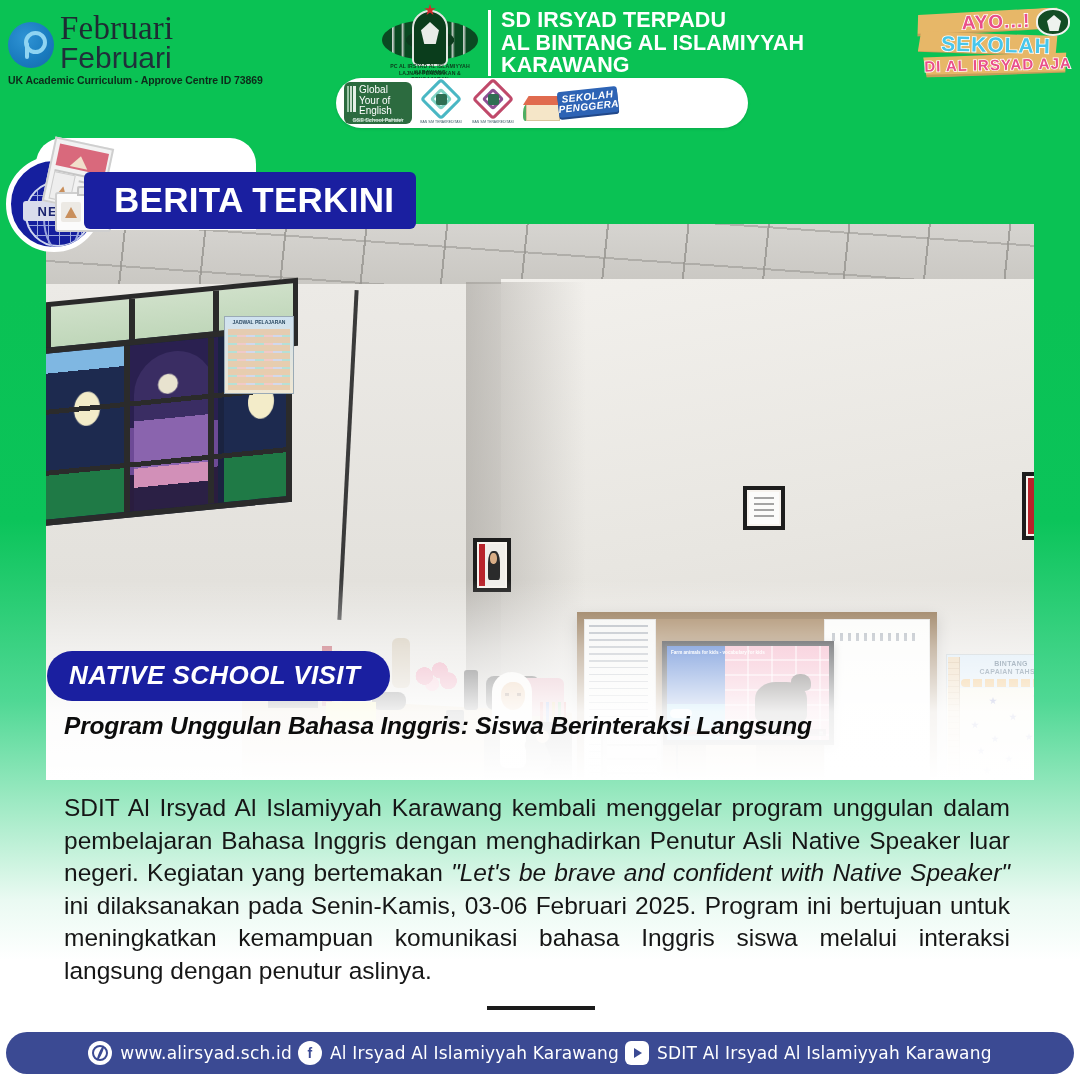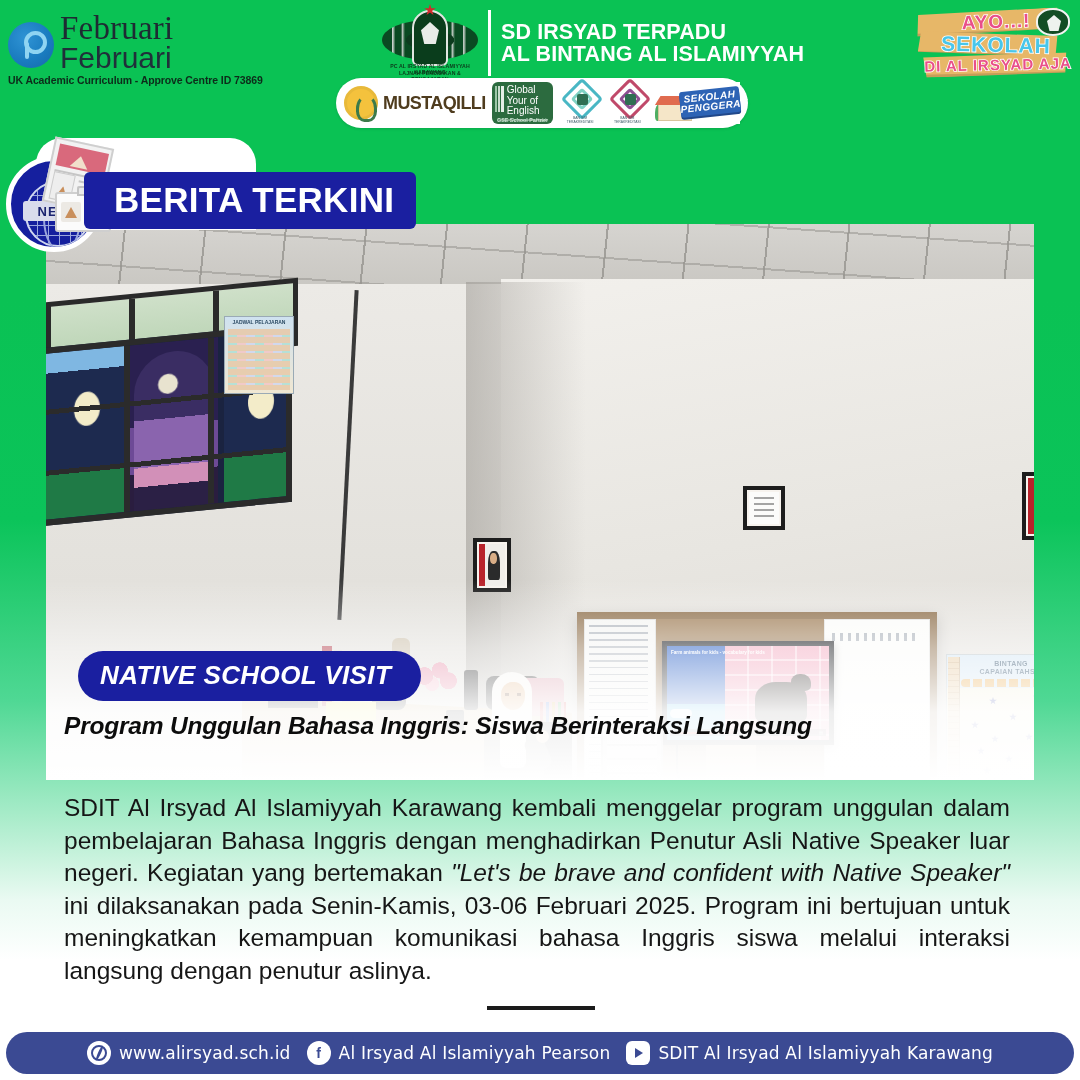--- a/index.html
+++ b/index.html
@@ -594,21 +594,21 @@
     background: #e3b88e; border-radius: 50%;
   }
   .photo-fade {
     position: absolute; left: 0; bottom: 0; width: 100%; height: 200px;
     background: linear-gradient(180deg, rgba(255,255,255,0) 0%,
       rgba(255,255,255,.55) 34%, rgba(255,255,255,.93) 66%, #ffffff 100%);
   }
 
   
   .native-pill {
-    position: absolute; left: 78px; top: 651px; z-index: 20;
+    position: absolute; left: 47px; top: 651px; z-index: 20;
     background: #1a1fa0; color: #ffffff;
     padding: 9px 30px 10px 22px; border-radius: 30px;
     font-size: 26px; font-weight: bold; font-style: italic;
     letter-spacing: .4px;
   }
   .headline {
     position: absolute; left: 64px; top: 711px; z-index: 20;
     width: 940px; color: #0c0c0c;
     font-size: 24.5px; font-weight: bold; font-style: italic;
     line-height: 30px; letter-spacing: -.2px;
@@ -623,21 +623,21 @@
   .divider {
     position: absolute; left: 487px; top: 1006px; z-index: 20;
     width: 108px; height: 4px; background: #1b1b1b;
   }
 
   
   .footer {
     position: absolute; left: 6px; top: 1032px;
     width: 1068px; height: 42px;
     background: #3b4a93; border-radius: 22px;
-    display: flex; align-items: center; justify-content: center; gap: 16px;
+    display: flex; align-items: center; justify-content: center; gap: 6px;
     z-index: 40;
   }
   .f-item { display: flex; align-items: center; gap: 8px; }
   .f-ico {
     width: 24px; height: 24px; border-radius: 50%;
     background: #ffffff; color: #3b4a93;
     display: flex; align-items: center; justify-content: center;
     font-size: 14px; font-weight: bold; flex: none;
   }
   .f-ico.ig { border-radius: 7px; }
@@ -687,38 +687,35 @@
         <div class="emb-wing"></div>
         <div class="emb-core"></div>
         <div class="emb-star"></div>
         <div class="emb-text1">PC AL IRSYAD AL ISLAMIYYAH KARAWANG</div>
         <div class="emb-text2">LAJNAH PENDIDIKAN &amp; PENGAJARAN</div>
       </div>
       <div class="school-divider"></div>
       <div class="school-names">
         <div>SD IRSYAD TERPADU</div>
         <div>AL BINTANG AL ISLAMIYYAH</div>
+        <div>KARAWANG</div>
       </div>
     </div>
 
     <div class="ayo">
       <div class="ayo-plank p1"></div>
       <div class="ayo-plank p2"></div>
       <div class="ayo-plank p3"></div>
       <div class="ayo-t ayo-t1">AYO...!</div>
       <div class="ayo-t ayo-t2">SEKOLAH</div>
       <div class="ayo-t ayo-t3">DI AL IRSYAD AJA</div>
       <div class="ayo-badge"></div>
     </div>
 
     <div class="partners">
-      <div class="mustaqilli">
-        <div class="mq-coin"></div>
-        <div class="mq-word">MUSTAQILLI</div>
-      </div>
       <div class="gse">
         <div class="gse-bars"></div>
         <div class="gse-l1">Global</div>
         <div class="gse-l2">Your of</div>
         <div class="gse-l3">English</div>
         <div class="gse-sub">Your tool for measuring English</div>
         <div class="gse-foot">GSE School Partner</div>
       </div>
       <div class="diamond-logo">
         <div class="dl-sq dl-a"></div>
@@ -890,21 +887,21 @@
 
   <div class="footer">
     <div class="f-item">
       <span class="f-ico">
           <span class="web-glyph"></span>
         </span>
       <span class="f-txt">www.alirsyad.sch.id</span>
     </div>
     <div class="f-item">
       <span class="f-ico">f</span>
-      <span class="f-txt">Al Irsyad Al Islamiyyah Pearson</span>
+      <span class="f-txt">Al Irsyad Al Islamiyyah Karawang</span>
     </div>
     <div class="f-item">
       <span class="f-ico yt">
           <span class="yt-glyph"></span>
         </span>
       <span class="f-txt">SDIT Al Irsyad Al Islamiyyah Karawang</span>
     </div>
   </div>
 
 </div>

